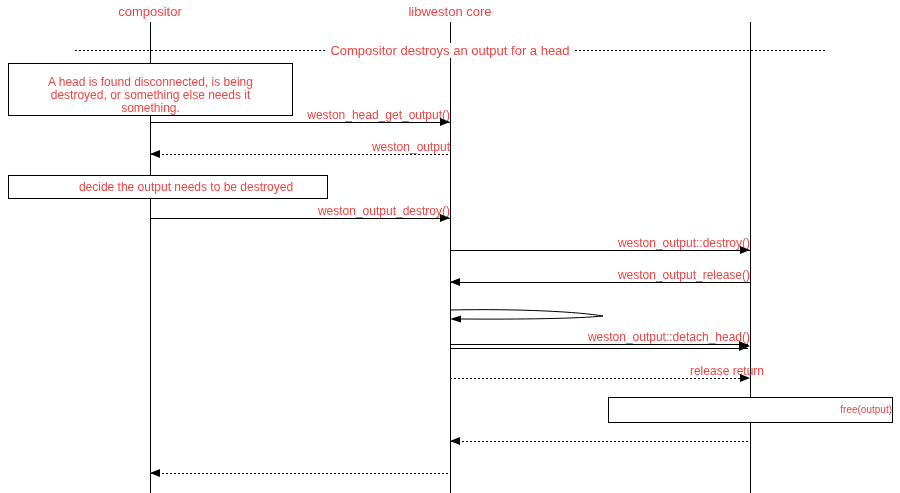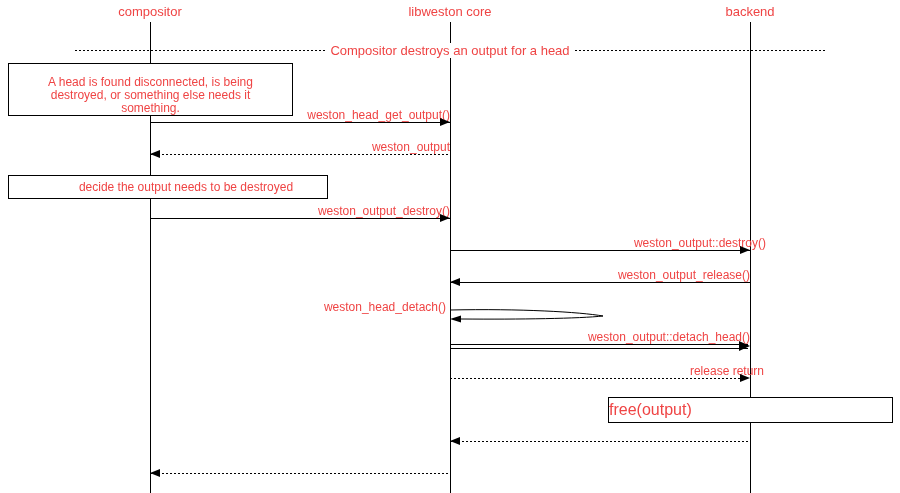--- a/index.html
+++ b/index.html
@@ -20,35 +20,34 @@
   .arr-l{position:absolute;width:0;height:0;border-top:4px solid transparent;
     border-bottom:4px solid transparent;border-right:10px solid #000;}
   .arr-r.big{border-top-width:5px;border-bottom-width:5px;border-left-width:11px;}
   .note{position:absolute;border:1px solid #000;background:#fff;font-size:12px;
     text-align:center;}
   .note .ln{line-height:13px;}
   .divider-wrap{position:absolute;left:0;top:43px;width:900px;text-align:center;
     font-size:13px;height:15px;line-height:15px;}
   .divider-wrap span{background:#fff;padding:0 4px;}
   .action-box{position:absolute;border:1px solid #000;background:#fff;
-    font-size:16px;text-align:left;}
+    font-size:10px;text-align:right;}
   .selfmsg-svg{position:absolute;}
 </style>
 </head>
 <body>
 
 <div class="canvas">
 
   <div class="lifeline" style="left:150px;"></div>
   <div class="lifeline" style="left:450px;"></div>
   <div class="lifeline" style="left:750px;"></div>
 
   <div class="actor-label" style="left:90px;width:120px;">compositor</div>
   <div class="actor-label" style="left:380px;width:140px;">libweston core</div>
-  <div class="actor-label" style="left:690px;width:120px;">backend</div>
 
   <div class="dot-line" style="left:75px;top:50px;width:750px;"></div>
   <div class="divider-wrap"><span>Compositor destroys an output for a head</span></div>
 
   <div class="note" style="left:8px;top:63px;width:283px;height:39px;padding-top:12px;">
     <div class="ln">A head is found disconnected, is being</div>
     <div class="ln">destroyed, or something else needs it</div>
     <div class="ln">something.</div>
   </div>
 
@@ -61,29 +60,28 @@
   <div class="arr-l" style="left:150px;top:150px;"></div>
 
   <div class="note" style="left:8px;top:175px;width:282px;height:22px;line-height:22px;padding-left:36px;">
     <div>decide the output needs to be destroyed</div>
   </div>
 
   <div class="msg-label" style="left:150px;top:205px;width:300px;">weston_output_destroy()</div>
   <div class="solid-line" style="left:150px;top:218px;width:300px;"></div>
   <div class="arr-r" style="left:440px;top:214px;"></div>
 
-  <div class="msg-label" style="left:450px;top:237px;width:300px;margin-left:16px;">weston_output::destroy()</div>
+  <div class="msg-label" style="left:450px;top:237px;width:300px;">weston_output::destroy()</div>
   <div class="solid-line" style="left:450px;top:250px;width:300px;"></div>
   <div class="arr-r" style="left:740px;top:246px;"></div>
 
   <div class="msg-label" style="left:450px;top:269px;width:300px;">weston_output_release()</div>
   <div class="solid-line" style="left:450px;top:282px;width:300px;"></div>
   <div class="arr-l" style="left:450px;top:278px;"></div>
 
-  <div class="msg-label" style="left:296px;top:301px;width:150px;text-align:right;">weston_head_detach()</div>
   <svg class="selfmsg-svg" style="left:450px;top:303px;" width="156" height="20" viewBox="0 0 156 20">
     <path d="M 0 7 C 70 5.5, 130 9, 153 13 C 130 15.5, 70 16.5, 11 16" fill="none" stroke="#000" stroke-width="1"></path>
     <polygon points="11,12.5 11,19.5 0,16" fill="#000"></polygon>
   </svg>
 
   <div class="msg-label" style="left:450px;top:331px;width:300px;">weston_output::detach_head()</div>
   <div class="solid-line" style="left:450px;top:344px;width:298px;"></div>
   <div class="solid-line" style="left:450px;top:348px;width:298px;"></div>
   <div class="arr-r big" style="left:739px;top:341px;"></div>
 

